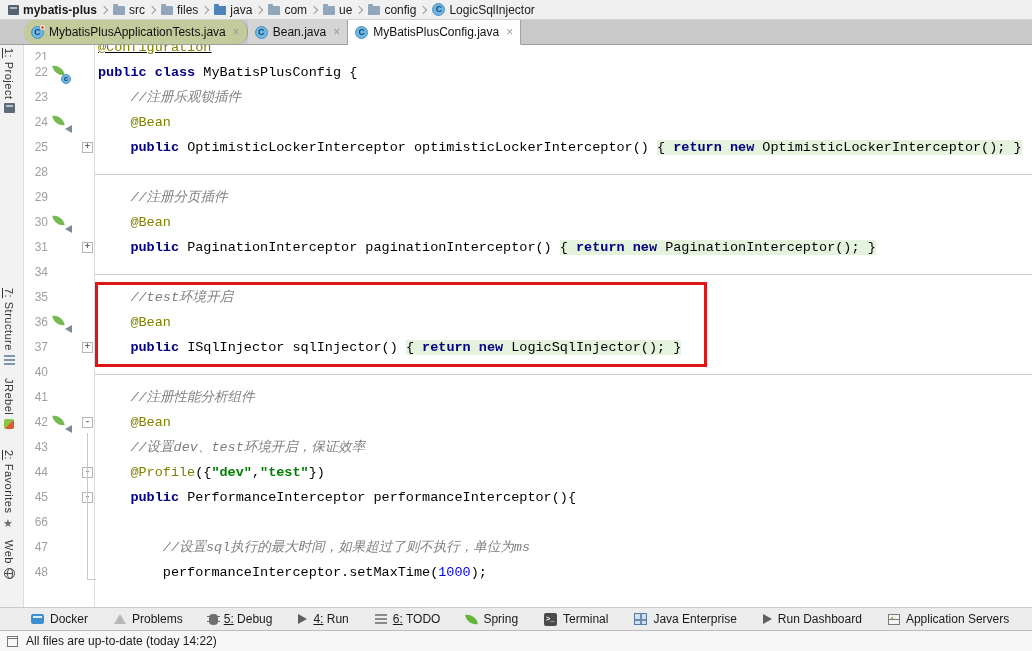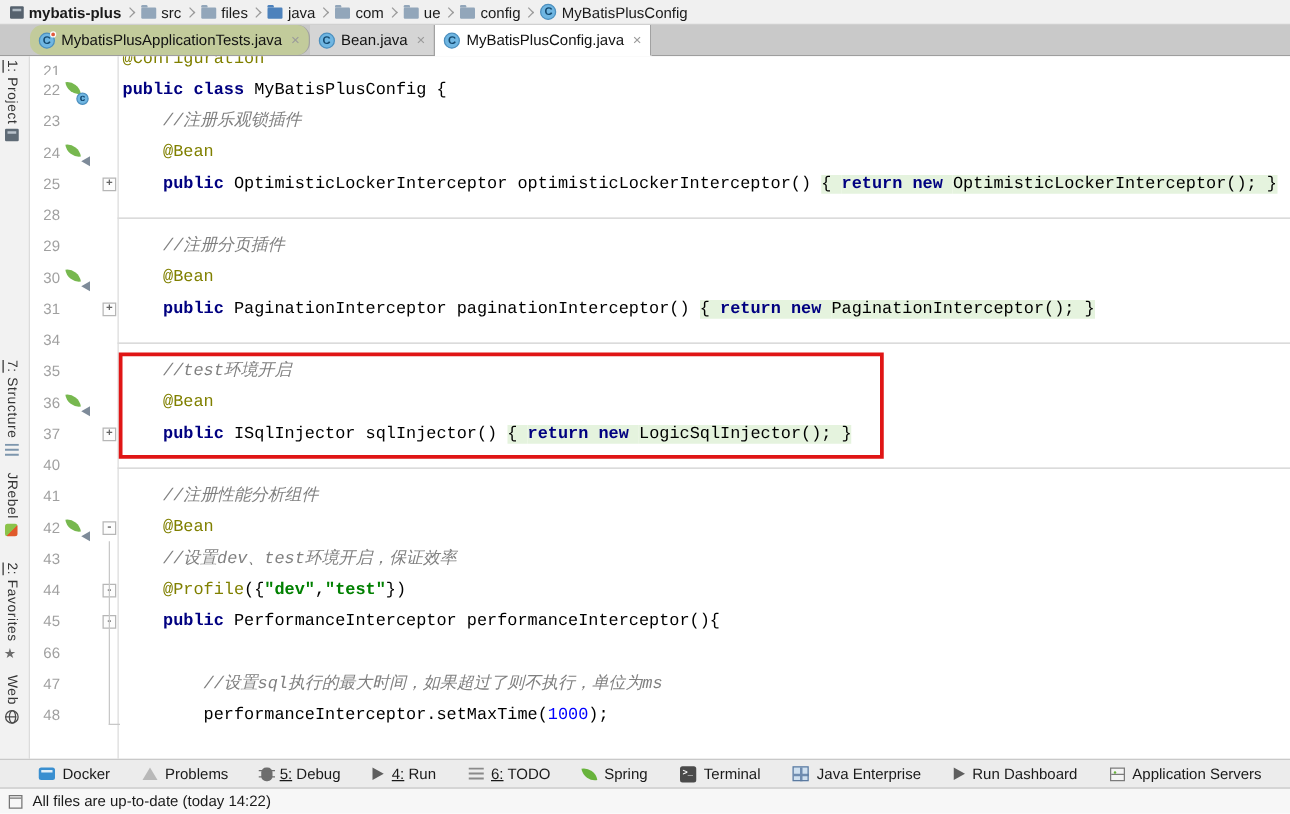--- a/index.html
+++ b/index.html
@@ -58,21 +58,21 @@
   .ic-web { width:11px; height:11px; border:1px solid #4a4a4a; border-radius:50%; }
   .ic-web::before { content:""; position:absolute; left:2px; top:-1px; width:4px; height:9px;
     border:1px solid #4a4a4a; border-radius:50%; }
   .ic-web::after { content:""; position:absolute; left:-1px; top:4px; width:9px; height:1px; background:#4a4a4a; }
 
   
   #editor { position:absolute; left:24px; top:45px; width:1008px; height:562px; background:#fff; }
   #gutter-sep { position:absolute; left:94px; top:45px; width:1px; height:562px; background:#dcdcdc; }
   .editor-row { position:relative; width:1008px; height:25px; }
   .editor-row.clipped { height:15px; overflow:hidden; }
-  .editor-row.clipped .code { margin-top:-10px; }
+  .editor-row.clipped .code { margin-top:-10px;text-decoration:underline; }
   .lnum { position:absolute; left:0; top:0; width:24px; height:25px; text-align:right;
     font:12px/25px "Liberation Sans", sans-serif; color:#a0a0a0; cursor:pointer; }
   .gicon { position:absolute; left:29px; top:5px; width:16px; height:16px; }
   .leaf { position:absolute; left:0; top:0; width:11px; height:11px; background:#77b84f;
     border-radius:0 100% 0 100%; transform:rotate(-8deg); }
   .config-c { position:absolute; right:-2px; bottom:-3px; width:10px; height:10px; border-radius:50%;
     background:#6fb6e2; border:1px solid #4c8fbe; }
   .config-c::before { content:"c"; position:absolute; left:0; top:-1px; width:8px; height:8px;
     color:#10456f; font:bold 8px/9px "Liberation Sans", sans-serif; text-align:center; }
   .bean-arrow { position:absolute; right:-3px; bottom:-2px; width:0; height:0;
@@ -169,21 +169,21 @@
         <span class="bc-label">ue</span>
       </span>
       <span class="crumb-sep"></span>
       <span class="bc-item">
         <span class="folder-icon"></span>
         <span class="bc-label">config</span>
       </span>
       <span class="crumb-sep"></span>
       <span class="bc-item">
         <span class="class-icon"></span>
-        <span class="bc-label">MyBatisPlusConfig</span>
+        <span class="bc-label">LogicSqlInjector</span>
       </span>
     </div>
   <div id="tabbar">
       <div class="tab highlighted">
         <span class="class-icon">
           <span class="mod-dot"></span>
         </span>
         <span class="tab-label">MybatisPlusApplicationTests.java</span>
         <span class="tab-close">×</span>
       </div>

